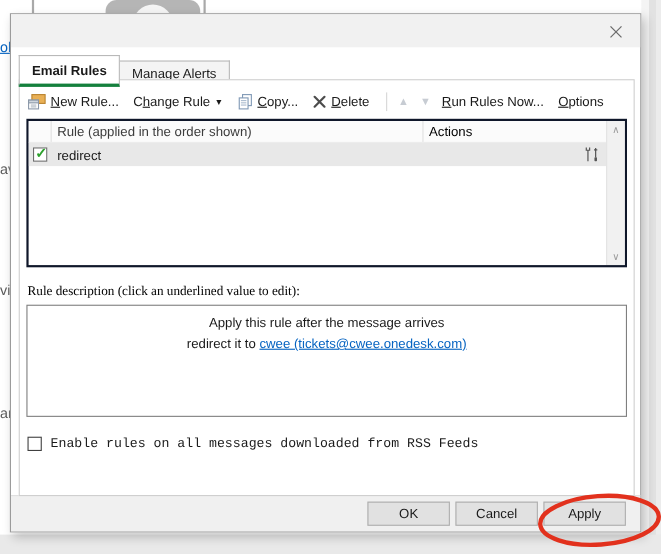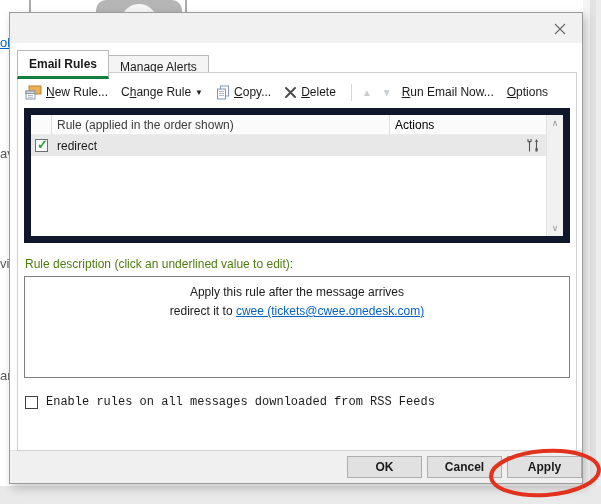--- a/index.html
+++ b/index.html
@@ -38,21 +38,21 @@
     background:#ffffff; border:1px solid #cfcfcf; z-index:2; }
   
   .toolbar { display:flex; align-items:center; margin:9px 0 0 7px; height:20px; }
   .tb-item { display:flex; align-items:center; margin-right:13px; white-space:nowrap; }
   .tb-item .ico { margin-right:4px; display:inline-flex; }
   .u { text-decoration:underline; }
   .dd-arrow { font-size:8px; margin-left:4px; color:#1a1a1a; }
   .tb-sep { width:1px; height:17px; background:#d6d6d6; margin:0 10px 0 2px; }
   .arrow-btn { color:#c7ccd3; font-size:10px; margin-right:10px; }
   
-  .rules-table { position:relative; margin:6px 6px 0 6px; height:135px; border:7px solid #0f172a;
+  .rules-table { position:relative; margin:6px 6px 0 6px; height:135px; border:2px solid #0f172a;
     background:#ffffff; overflow:hidden; }
   .rt-header { display:flex; height:20px; align-items:center; background:#fbfbfb;
     border-bottom:1px solid #ececec; margin-right:17px; }
   .rt-h-check { width:20px; height:100%; }
   .rt-h-rule { width:338px; height:100%; display:flex; align-items:center; padding-left:5px;
     border-left:1px solid #e0e0e0; color:#3c3c3c; }
   .rt-h-actions { flex:1; height:100%; display:flex; align-items:center; padding-left:5px;
     border-left:1px solid #e0e0e0; color:#000000;text-align:center; }
   .rt-row { position:relative; display:flex; align-items:center; height:21px; background:#e8e8e8;
     margin-right:17px; }
@@ -60,32 +60,32 @@
     margin-left:4px; position:relative; }
   .rule-checkbox .mark { position:absolute; left:1px; top:-3px; color:#2ca12c; font-size:13px; font-weight:bold; }
   .rt-row .rname { margin-left:9px; }
   .rt-row .tools { position:absolute; right:6px; top:3px; }
   .v-scroll { position:absolute; right:0; top:0; bottom:0; width:17px; background:#f1f1f1;
     border-left:1px solid #e3e3e3; }
   .v-scroll .s-up, .v-scroll .s-down { position:absolute; left:0; width:100%; text-align:center;
     color:#9a9a9a; font-size:9px; }
   .v-scroll .s-up { top:3px; } .v-scroll .s-down { bottom:3px; }
   
-  .desc-label { margin:14px 6px 0 7px; color:#4d7c0f; }
+  .desc-label { margin:14px 6px 0 7px; color:#000000;font-family:Liberation Serif, serif; }
   .desc-box { margin:5px 6px 0 6px; height:102px; border:1px solid #7f7f7f; background:#ffffff;
     padding:6px 10px; line-height:19px;text-align:center; }
   .desc-link { color:#0563c1; text-decoration:underline; }
   
   .rss-row { display:flex; align-items:center; margin:17px 6px 0 7px;font-family:Liberation Mono, monospace; }
   .rss-checkbox { width:13px; height:13px; background:#ffffff; border:1px solid #404040; }
   .rss-row label { margin-left:8px; }
   
   .footer { position:absolute; left:0; right:0; bottom:0; height:33px; background:#f0f0f0;
     border-top:1px solid #e0e0e0; }
-  .btn-row { position:absolute; right:0; top:5px; display:flex;font-weight:bold; }
+  .btn-row { position:absolute; right:13px; top:5px; display:flex; }
   .btn { width:75px; height:22px; background:#e1e1e1; border:1px solid #adadad;
     display:flex; align-items:center; justify-content:center; font-size:12px; color:#1a1a1a;
     margin-left:5px; }
   
   .annotation { position:absolute; left:488px; top:448px; width:116px; height:54px; z-index:10;
     pointer-events:none; }
 </style>
 </head>
 <body>
 
@@ -154,21 +154,21 @@
           </svg>
         </span>
         <span><span class="u">D</span><span>elete</span></span>
       </span>
 
       <span class="tb-sep"></span>
       <span class="arrow-btn"><span>▲</span></span>
       <span class="arrow-btn"><span>▼</span></span>
 
       <span class="tb-item">
-        <span><span class="u">R</span><span>un Email Now...</span></span>
+        <span><span class="u">R</span><span>un Rules Now...</span></span>
       </span>
       <span class="tb-item">
         <span><span class="u">O</span><span>ptions</span></span>
       </span>
     </div>
 
     <div class="rules-table">
       <div class="rt-header">
         <div class="rt-h-check"></div>
         <div class="rt-h-rule">Rule (applied in the order shown)</div>

